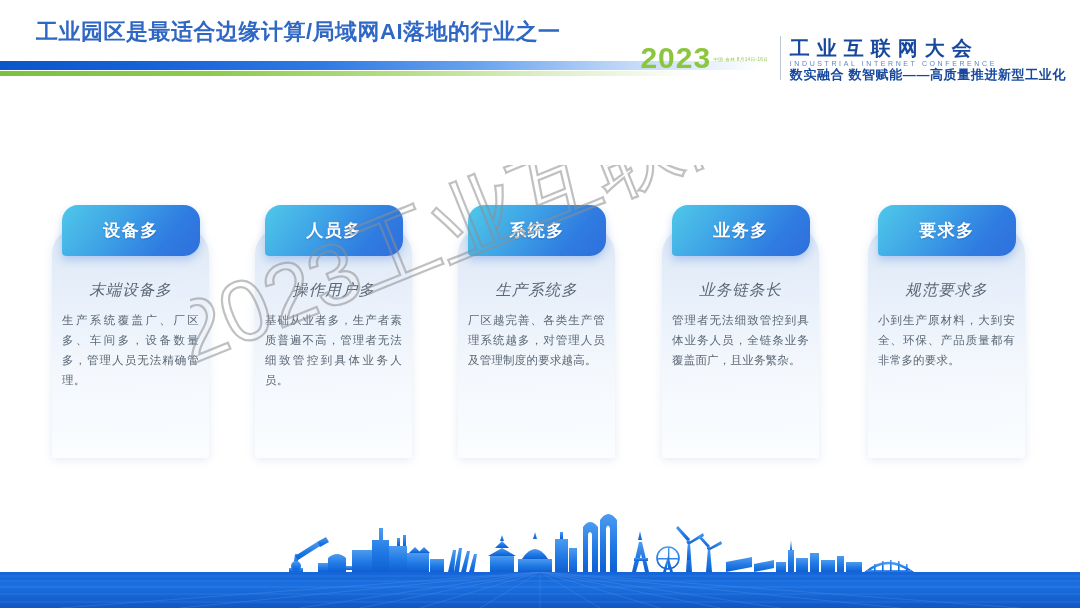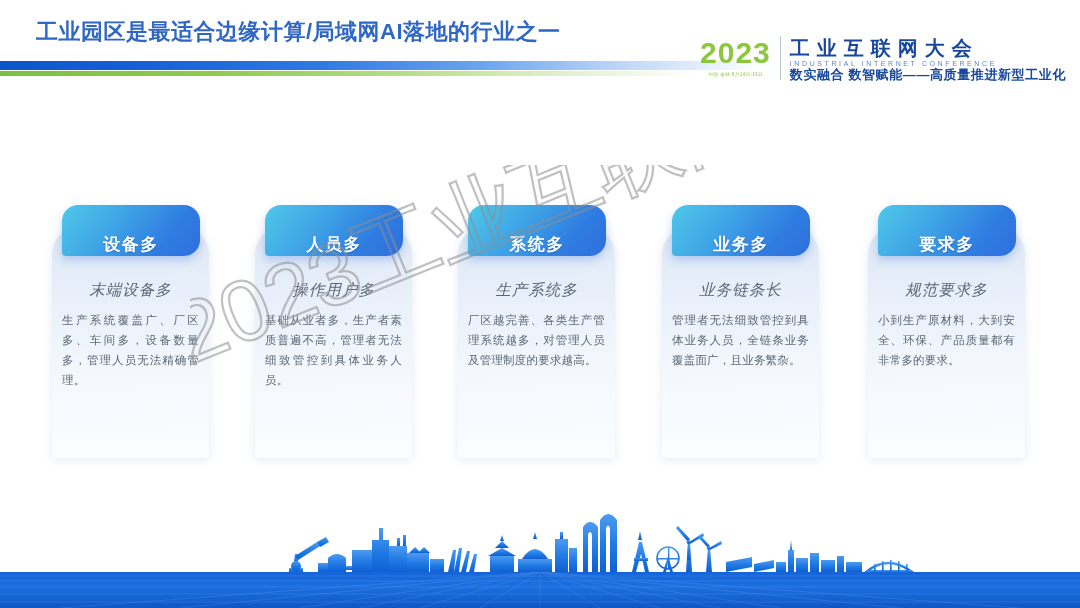--- a/index.html
+++ b/index.html
@@ -68,21 +68,21 @@
   #logo {
     position: absolute;
     right: 14px;
     top: 32px;
     height: 52px;
     display: flex;
     align-items: stretch;
   }
   #logo-left {
     display: flex;
-    flex-direction: column;
+    flex-direction: row;
     align-items: center;
     justify-content: center;
     padding-right: 9px;
   }
   #logo-year {
     font-size: 30px;
     line-height: 30px;
     font-weight: 700;
     letter-spacing: 1px;
     color: #8cc63f;
@@ -171,21 +171,21 @@
   }
   .badge {
     position: absolute;
     top: 205px;
     width: 138px;
     height: 51px;
     border-radius: 16px 16px 16px 4px;
     background: linear-gradient(128deg, #4fc8e9 0%, #3fa4e6 38%, #2f7ce1 74%, #2f6fdd 100%);
     box-shadow: 0 4px 9px rgba(47,111,221,0.28);
     display: flex;
-    align-items: flex-end;
+    align-items: center;
     justify-content: center;
     z-index: 5;
   }
   .badge-label {
     color: #ffffff;
     font-size: 17px;
     font-weight: 700;
     letter-spacing: 1.5px;
     text-shadow: 0 1px 2px rgba(20,70,150,0.35);
   }

